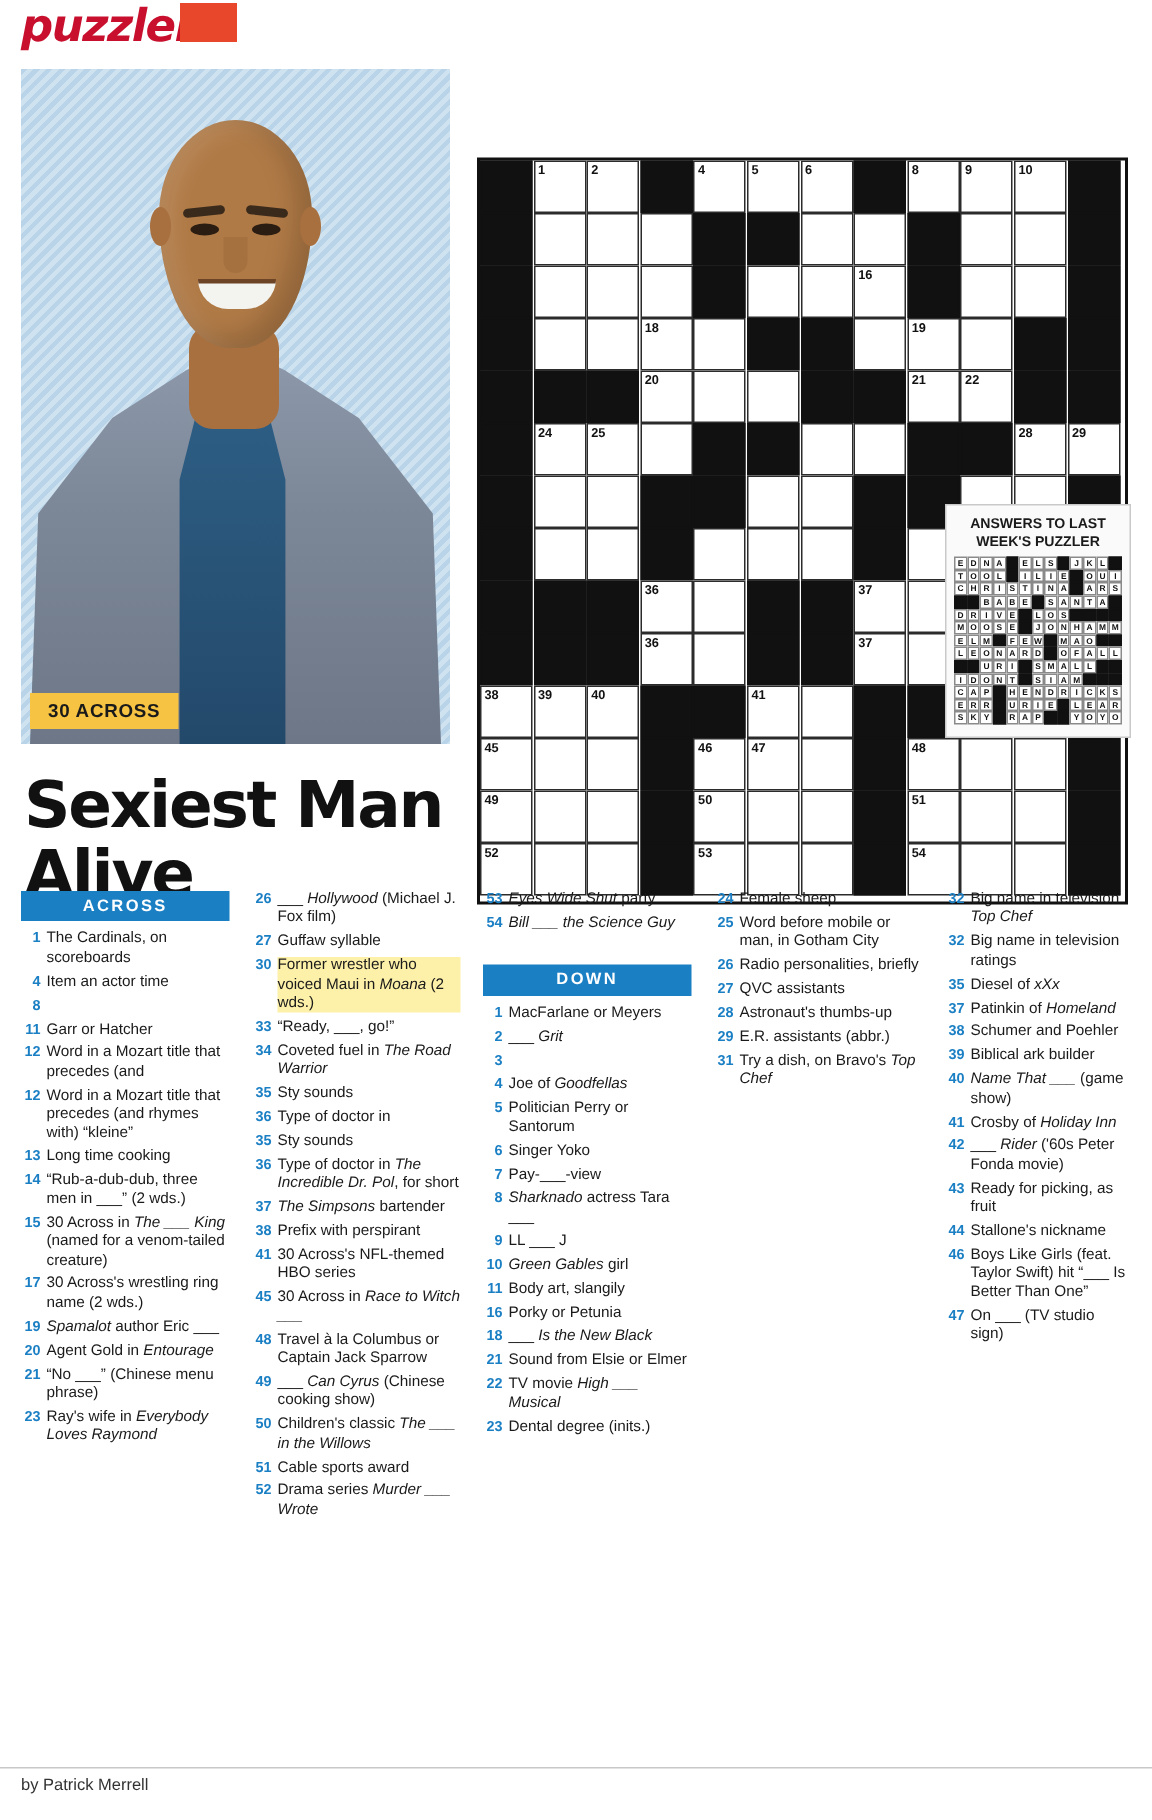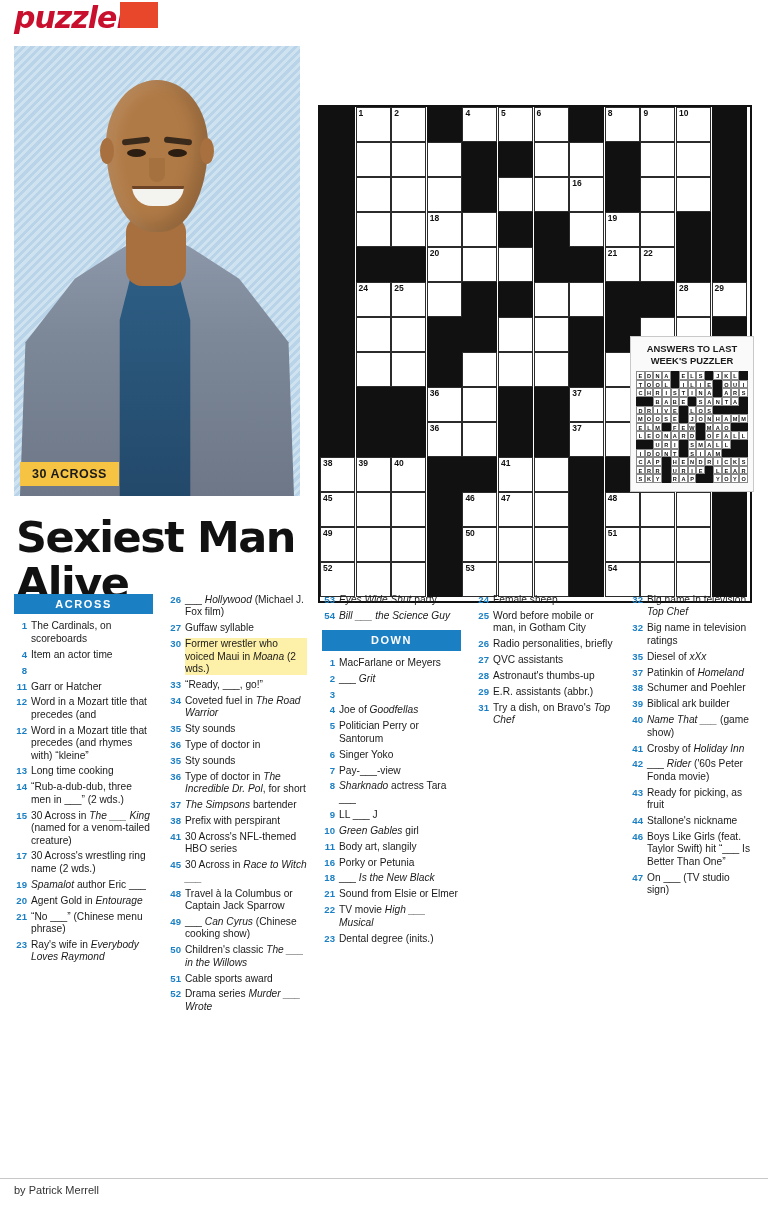--- a/index.html
+++ b/index.html
@@ -580,21 +580,21 @@
     <div id="across-col3">
         <div class="clue">
           <span class="n">53</span>
           <span class="t"><i>Eyes Wide Shut</i> party</span>
         </div>
         <div class="clue">
           <span class="n">54</span>
           <span class="t"><i>Bill ___ the Science Guy</i></span>
         </div>
       </div>
-    <div class="secthead" style="margin-top:8px">DOWN</div>
+    <div class="secthead" style="margin-top:21px">DOWN</div>
     <div id="down-col3">
         <div class="clue">
           <span class="n">1</span>
           <span class="t">MacFarlane or Meyers</span>
         </div>
         <div class="clue">
           <span class="n">2</span>
           <span class="t">___ <i>Grit</i></span>
         </div>
         <div class="clue">

